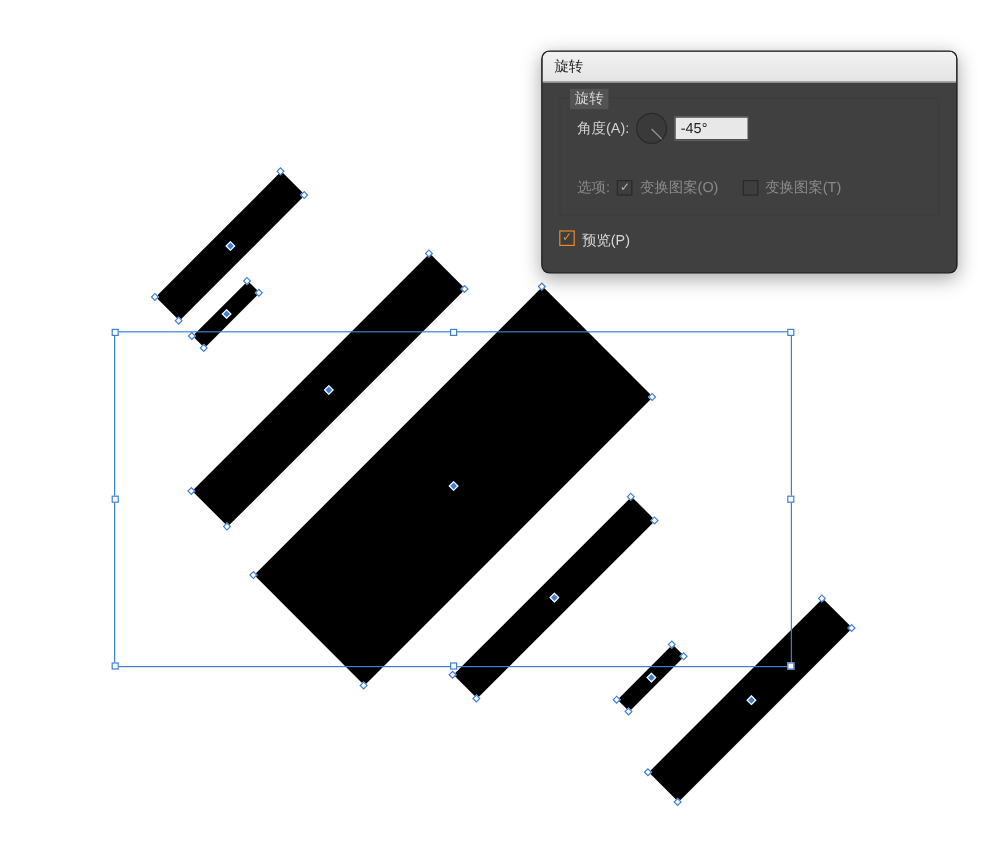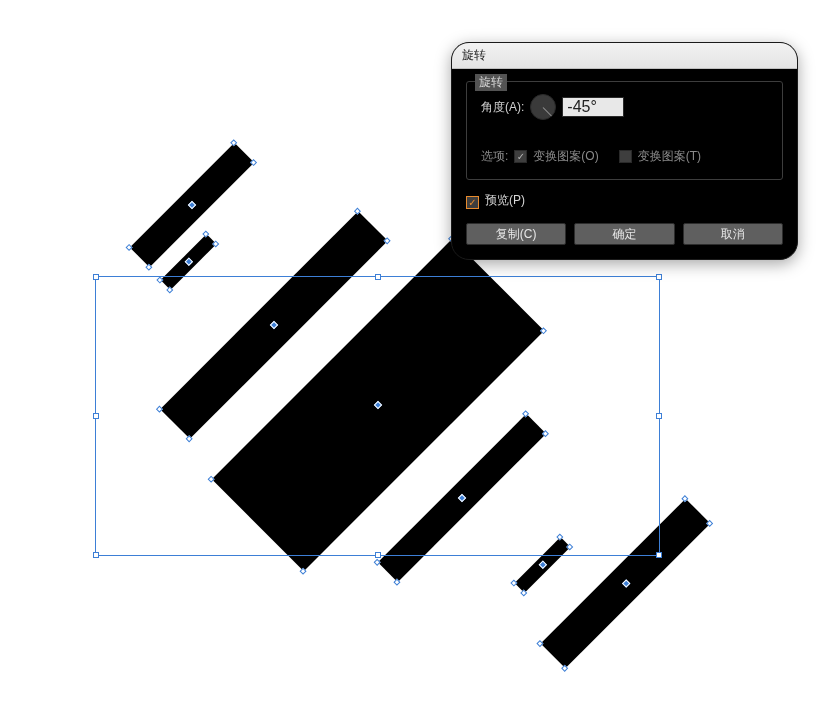--- a/index.html
+++ b/index.html
@@ -74,23 +74,23 @@
       border: 1px solid #3d7fd6;
     }
     .anchor.ce { top: 50%; left: 50%; }
 
     
     .dialog {
       position: absolute;
       left: 451px;
       top: 42px;
       width: 347px;
-      background: #000000;
+      background: #404040;
       border: 1px solid #1a1a1a;
-      border-radius: 18px;
+      border-radius: 7px;
       box-shadow: 0 4px 16px rgba(0,0,0,0.35);
       overflow: hidden;
     }
     .titlebar {
       background: linear-gradient(#f2f2f2, #e4e4e4);
       padding: 4px 10px;
       color: #222;
       font-size: 12px;
       border-bottom: 1px solid #bfbfbf;
       border-top-left-radius: 6px;
@@ -142,43 +142,43 @@
       transform-origin: left center;
       transform: rotate(45deg);
     }
     .text-input {
       width: 62px;
       height: 20px;
       background: #e8e8e8;
       border: 1px solid #2a2a2a;
       color: #222;
       padding: 0 4px;
-      font-size: 16px;
+      font-size: 12px;
     }
     .checkbox {
       width: 13px;
       height: 13px;
       border: 1px solid #2a2a2a;
       background: #3e3e3e;
       display: inline-flex;
       align-items: center;
       justify-content: center;
       font-size: 10px;
       color: #b5b5b5;
       line-height: 1;
     }
     .checkbox.checked::after { content: "✓"; color: #b5b5b5; }
     .checkbox.orange { border-color: #e88b2d; }
     .checkbox.orange.checked::after { content: "✓"; color: #e88b2d; }
     .opt-disabled { color: #8a8a8a; }
     .preview-row {
       display: flex;
-      align-items: flex-end;
+      align-items: flex-start;
       gap: 6px;
-      margin-bottom: 14px;
+      margin-bottom: 4px;
     }
     .buttons {
       display: flex;
       gap: 8px;
     }
     .btn {
       flex: 1 1 0;
       height: 22px;
       background: #5f5f5f;
       border: 1px solid #2d2d2d;
@@ -278,19 +278,14 @@
         <span class="checkbox"></span>
         <span class="opt-disabled">变换图案(T)</span>
       </div>
     </div>
 
     <div class="preview-row">
       <span class="checkbox orange checked"></span>
       <span>预览(P)</span>
     </div>
 
-    <div class="buttons">
-      <div class="btn">复制(C)</div>
-      <div class="btn">确定</div>
-      <div class="btn">取消</div>
-    </div>
   </div>
 </div>
 
 </body></html>

